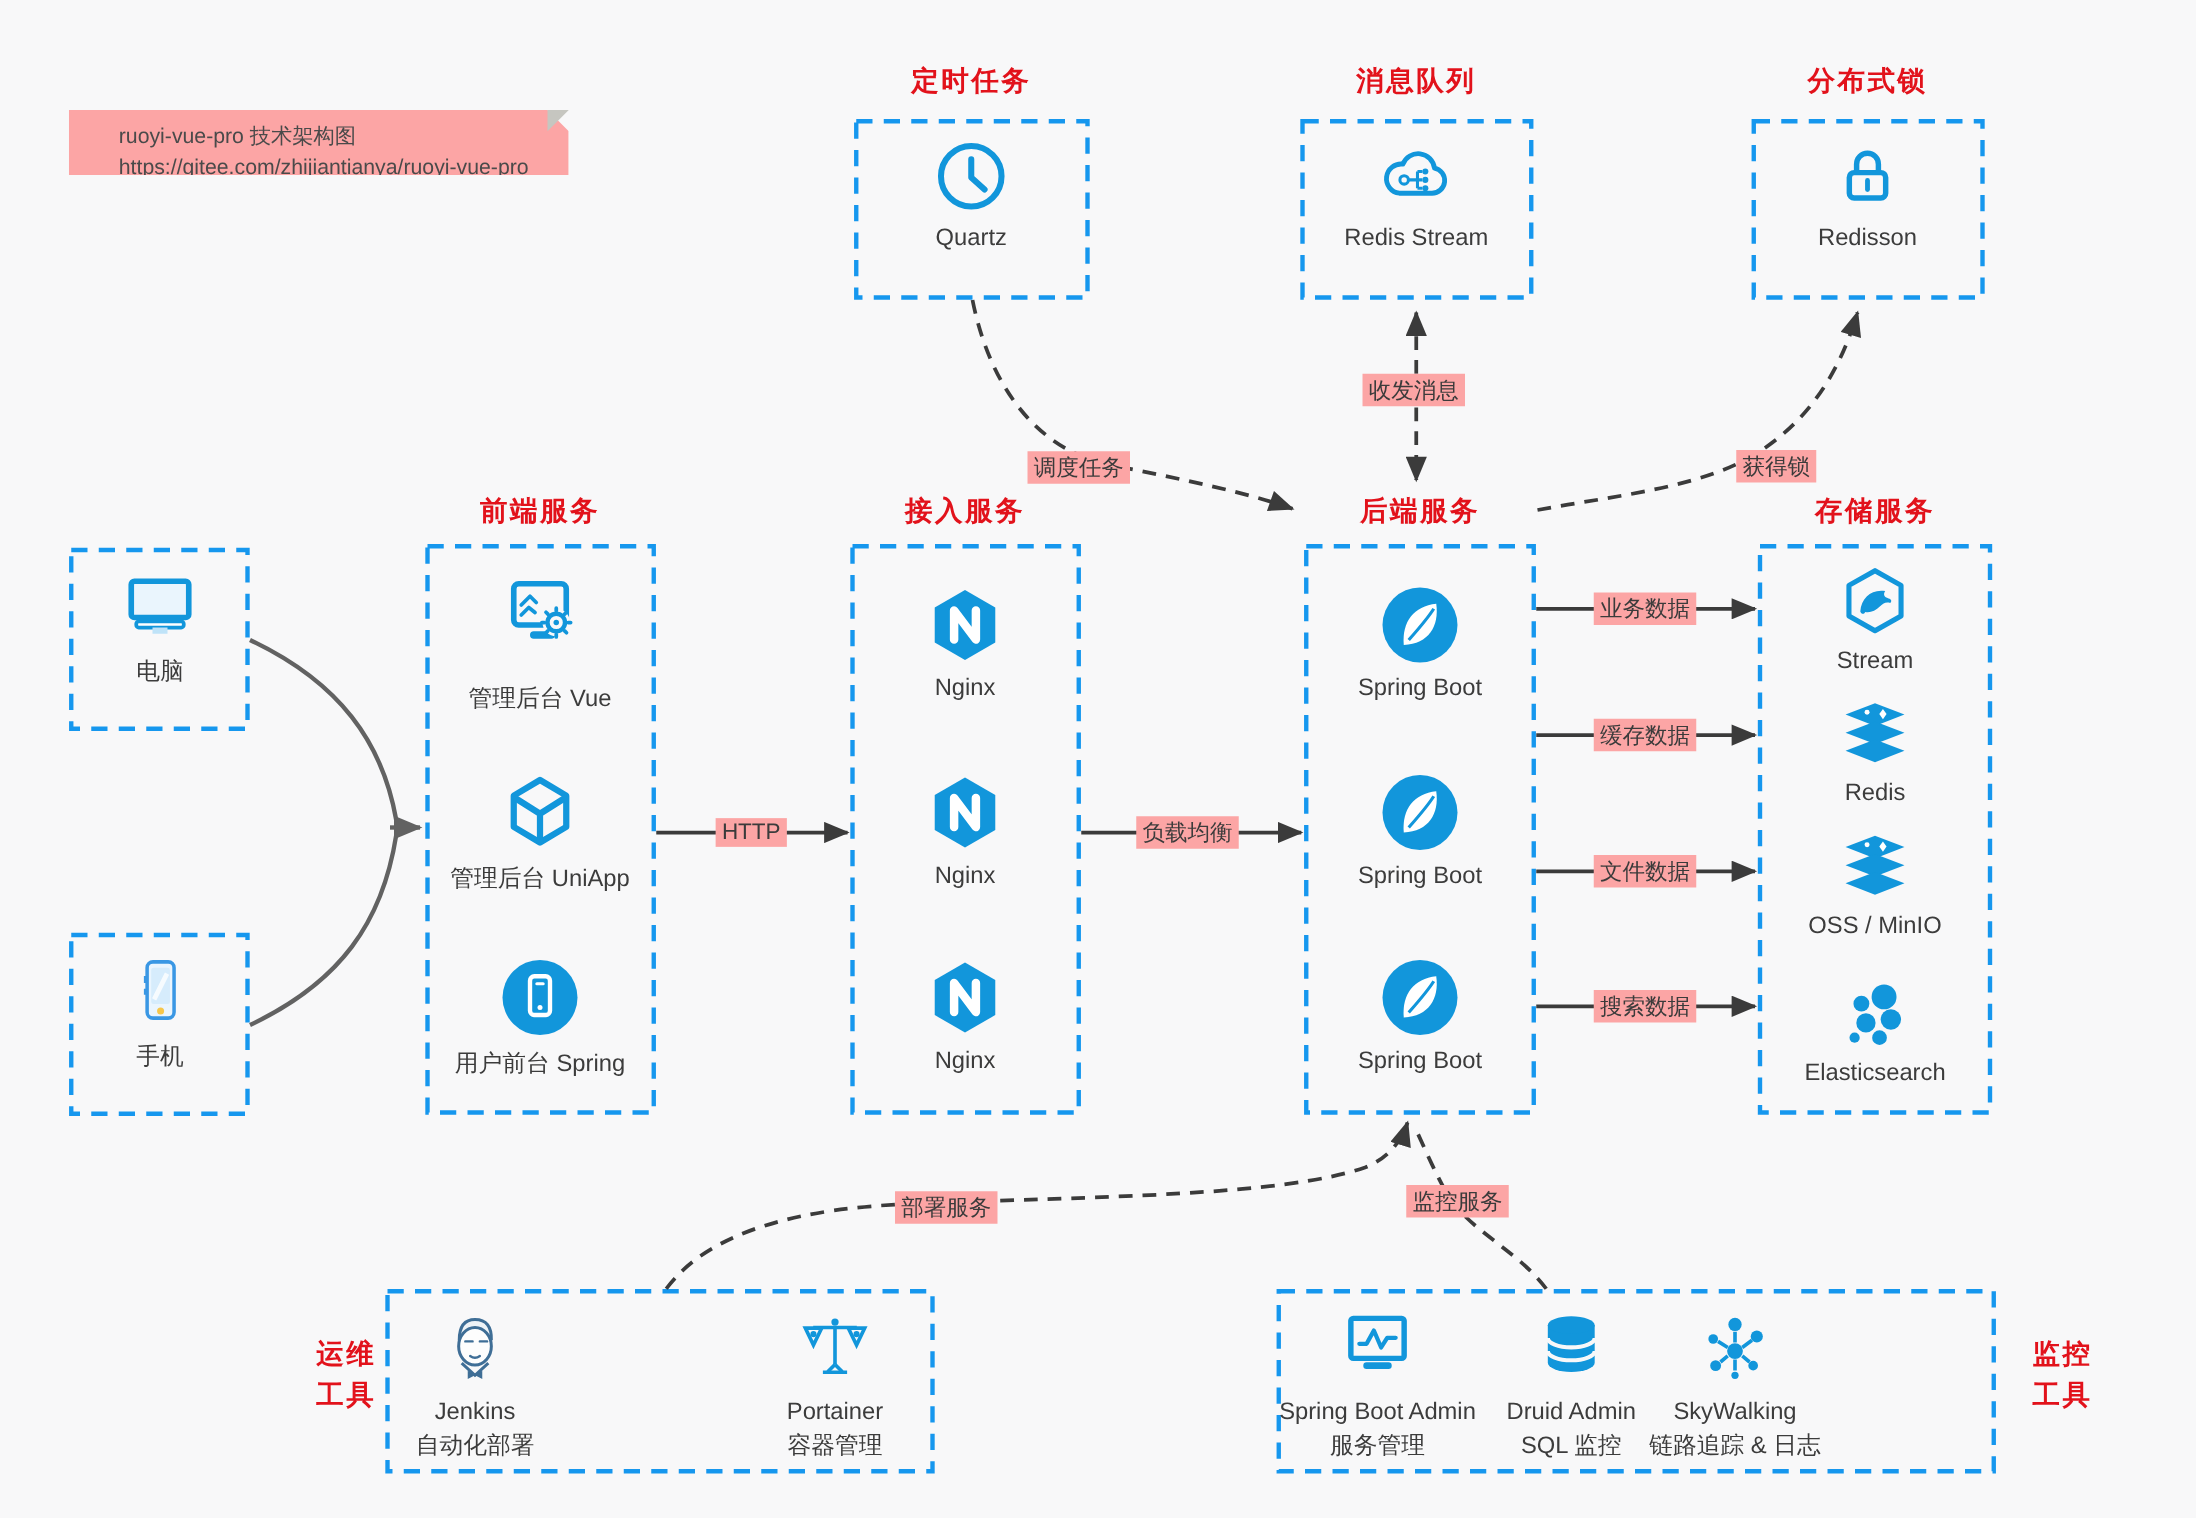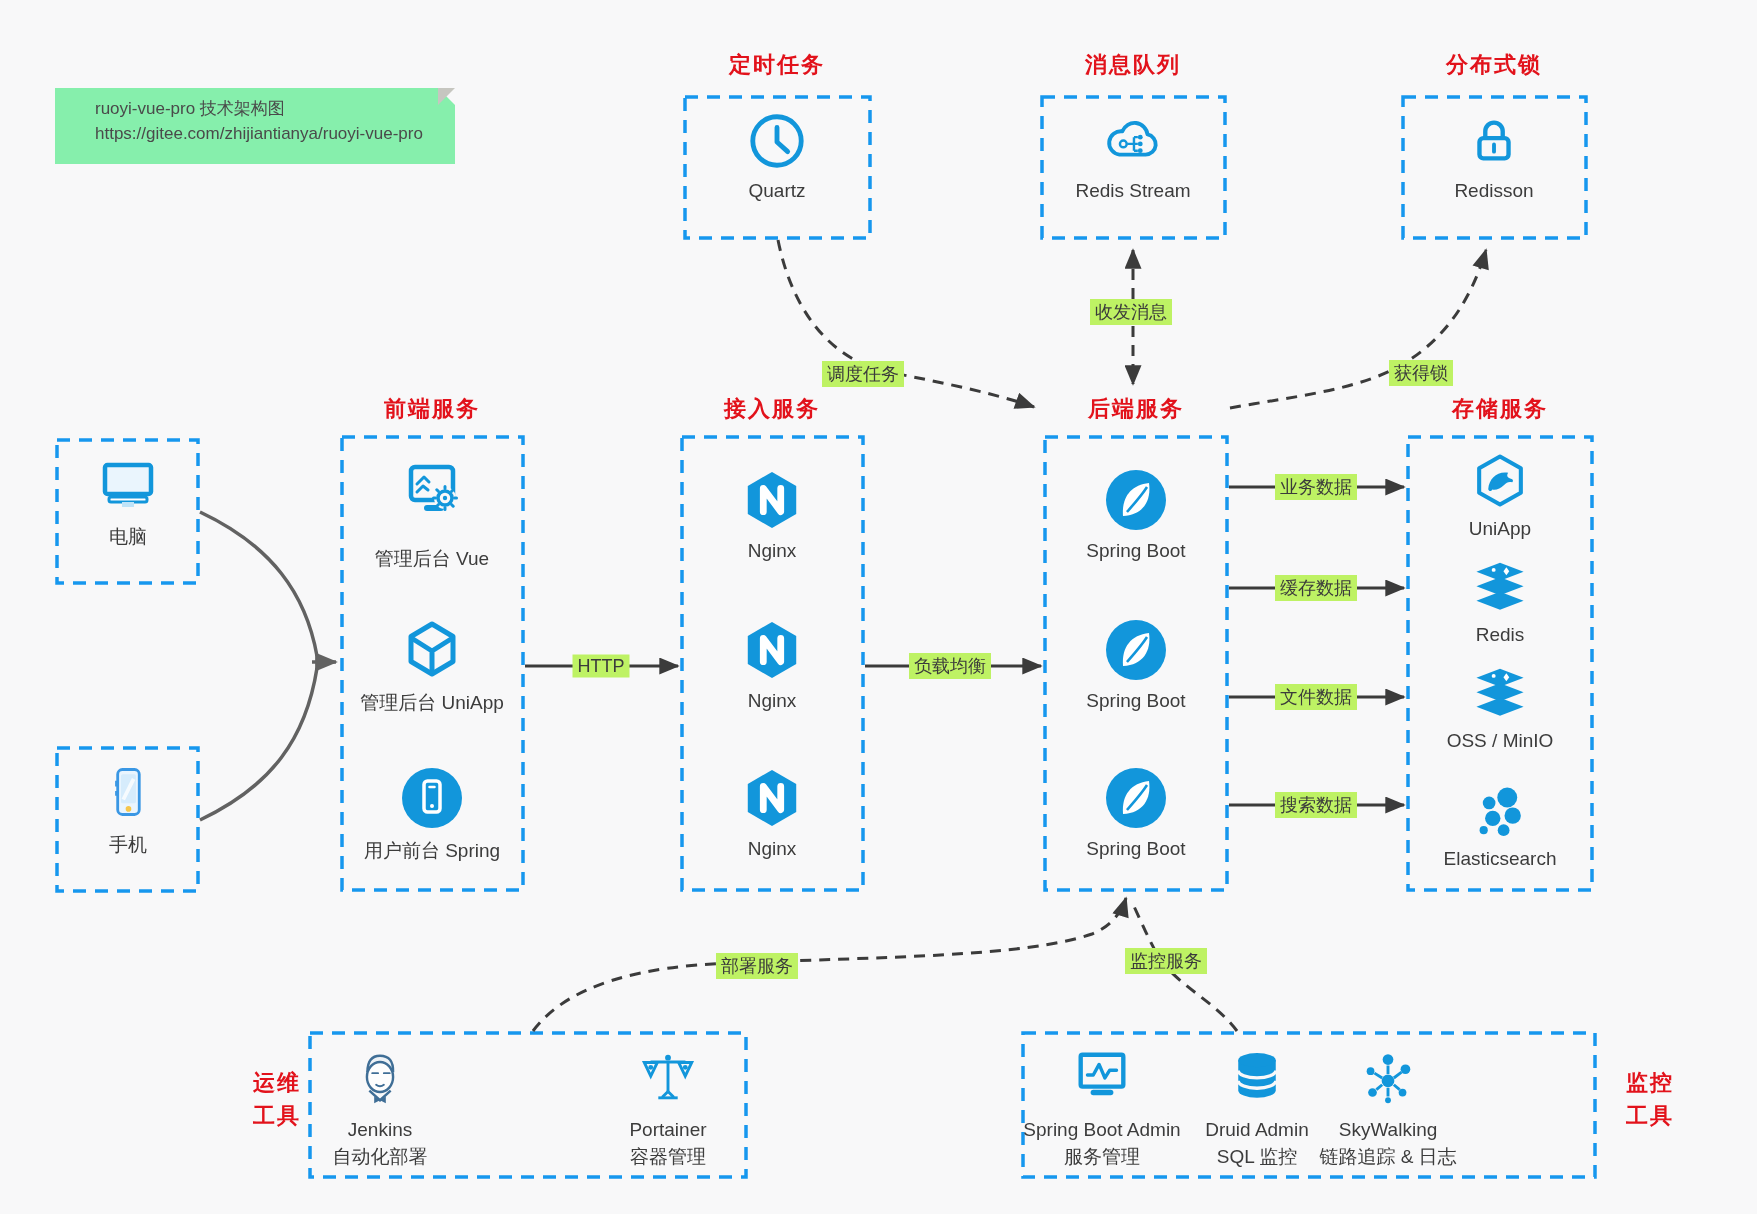--- a/index.html
+++ b/index.html
@@ -1,31 +1,31 @@
 <!DOCTYPE html>
 <html><head>
 <meta charset="utf-8">
 <style>
   html,body{margin:0;padding:0;background:#f8f8f9;font-family:"Liberation Sans","DejaVu Sans",sans-serif;}
   .canvas{position:relative;width:1757px;height:1214px;background:#f8f8f9;overflow:hidden;}
   svg.wires{position:absolute;left:0;top:0;z-index:1;}
-  .sticky{position:absolute;left:55px;top:88px;width:400px;height:76px;background:#86efac;z-index:2;
+  .sticky{position:absolute;left:55px;top:88px;width:400px;height:52px;background:#fca5a5;z-index:2;
           clip-path:polygon(0 0,calc(100% - 17px) 0,100% 17px,100% 100%,0 100%);}
   .sticky .txt{padding:8px 0 0 40px;font-size:17px;line-height:25px;color:#4a4a4a;}
   .fold{position:absolute;right:0;top:0;width:0;height:0;border-top:17px solid #c6c6c0;border-right:17px solid transparent;z-index:3;}
   .g-title{position:absolute;transform:translateX(-50%);color:#e2121b;font-weight:bold;font-size:22px;
            letter-spacing:2px;white-space:nowrap;z-index:2;}
   .side-label{position:absolute;transform:translateX(-50%);color:#e2121b;font-weight:bold;font-size:22px;
               line-height:33px;letter-spacing:2px;text-align:center;white-space:nowrap;z-index:2;}
   .node{position:absolute;width:200px;display:flex;flex-direction:column;align-items:center;z-index:2;}
   .node.wide{width:220px;}
   .node .ic{display:flex;align-items:center;justify-content:center;}
   .node .lbl{margin-top:8px;font-size:19px;color:#3c3c3c;white-space:nowrap;text-align:center;}
   .node .lbl2{margin-top:8px;font-size:19px;line-height:27px;color:#3c3c3c;white-space:nowrap;text-align:center;}
-  .wlabel{position:absolute;transform:translate(-50%,-50%);background:#bef264;padding:1px 5px;font-size:18px;
+  .wlabel{position:absolute;transform:translate(-50%,-50%);background:#fca5a5;padding:1px 5px;font-size:18px;
           color:#3b3b3b;white-space:nowrap;z-index:3;}
 </style>
 </head>
 <body>
 
 <div class="canvas">
 
   <svg class="wires" width="1757" height="1214" viewBox="0 0 1757 1214">
     <defs>
       <marker id="ah" viewBox="0 0 12 10" refX="11" refY="5" markerWidth="21" markerHeight="17" orient="auto-start-reverse" markerUnits="userSpaceOnUse">
@@ -248,21 +248,21 @@
     <div class="lbl">Spring Boot</div>
   </div>
 
   <div class="node" style="left:1400px;top:452px;">
     <div class="ic">
       <svg width="58" height="58" viewBox="0 0 64 64">
         <path d="M32 5 L55 18 V45 L32 58 L9 45 V18 Z" fill="none" stroke="#1296db" stroke-width="4.5" stroke-linejoin="round"></path>
         <path d="M19 41 C20 29 29 21 41 23 C39 26 40 28.5 44 29.5 C46.5 30 47 32 45.5 33.5 C41.5 32.5 39.5 33.5 36.5 36.5 C32.5 40.5 27.5 42.5 23.5 41.5 C22 44 20 43.5 19 41 Z" fill="#1296db"></path>
       </svg>
     </div>
-    <div class="lbl">UniApp</div>
+    <div class="lbl">Stream</div>
   </div>
 
   <div class="node" style="left:1400px;top:560px;">
     <div class="ic">
       <svg width="58" height="56" viewBox="0 0 64 60">
         <path d="M32 2 L58 12 L32 22 L6 12 Z" fill="#1296db"></path>
         <path d="M32 18 L58 28 L32 38 L6 28 Z" fill="#1296db"></path>
         <path d="M32 34 L58 44 L32 54 L6 44 Z" fill="#1296db"></path>
         <circle cx="25" cy="10" r="2.2" fill="#ffffff"></circle>
         <path d="M39 7 l3.2 4.5 l-3.2 4.5 l-3.2 -4.5 z" fill="#ffffff"></path>

